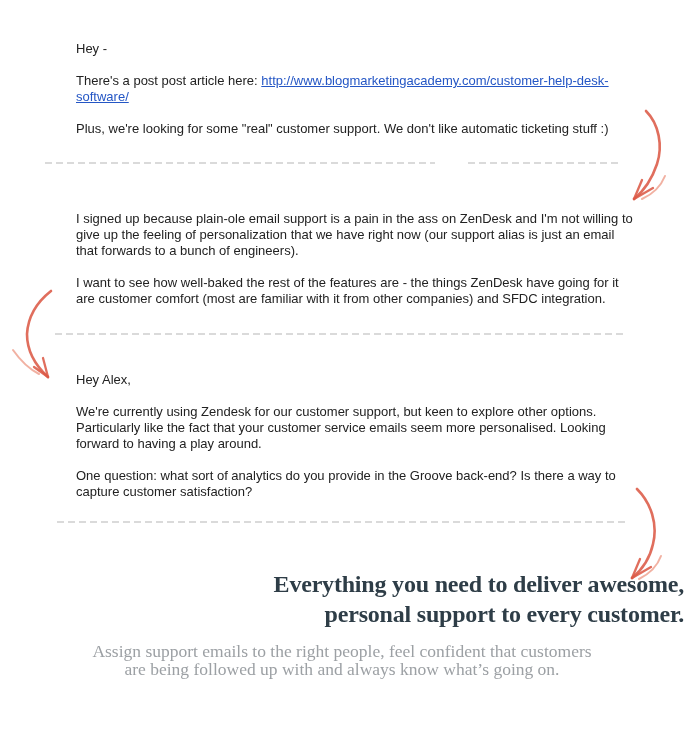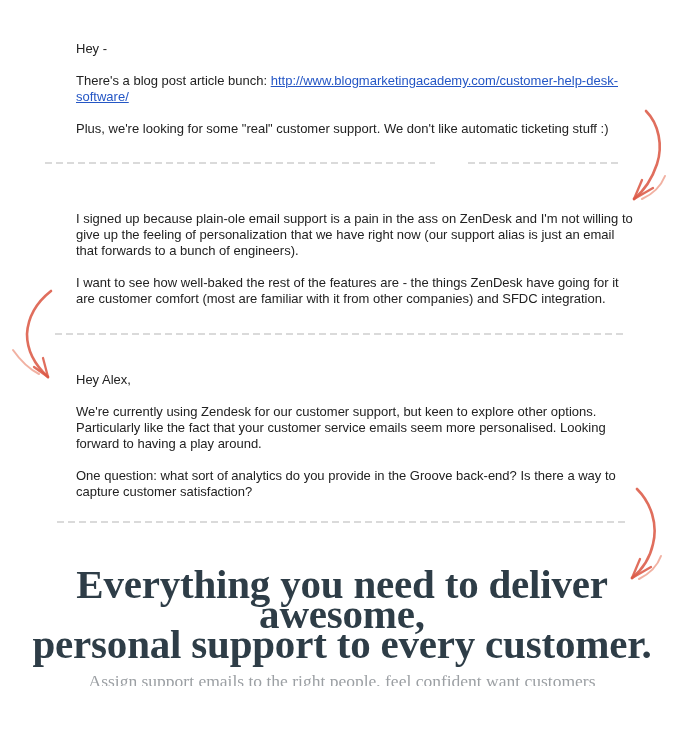--- a/index.html
+++ b/index.html
@@ -22,37 +22,37 @@
     position:absolute;top:0;height:1.5px;display:block;
     background:repeating-linear-gradient(90deg,var(--c-divider,#dadada) 0 7px,transparent 7px 11px);
   }
   .arrow-layer{position:absolute;left:0;top:0;pointer-events:none}
   .arrow-main{fill:none;stroke:var(--c-arrow,#dc5a47);stroke-width:2.6;stroke-linecap:round;opacity:.88}
   .arrow-barb{fill:none;stroke:var(--c-arrow,#dc5a47);stroke-width:2.3;stroke-linecap:round;opacity:.88}
   .arrow-flick{fill:none;stroke:var(--c-arrow-light,#f0a898);stroke-width:2;stroke-linecap:round;opacity:.9}
   .hero{position:absolute;left:0;top:569px;width:684px;text-align:center}
   .hero h1{
     font-family:"Liberation Serif",serif;font-weight:bold;
-    font-size:41px;line-height:30px;letter-spacing:-0.2px;
-    color:var(--c-heading,#2e3d47);white-space:pre-line;
+    font-size:24px;line-height:30px;letter-spacing:-0.2px;
+    color:var(--c-heading,#2e3d47);white-space:pre-line;text-align:right;
   }
   .hero .sub{
     margin-top:13px;font-family:"Liberation Serif",serif;
     font-size:17.5px;line-height:18px;color:var(--c-subtitle,#9ca0a4);
     white-space:pre-line;
   }
 </style>
 </head>
 <body>
 
 <div class="page">
 
   <section class="email" style="top:41px">
     <p>Hey -</p>
-    <p><span>There's a blog post article bunch: </span><a class="link" href="#">http://www.blogmarketingacademy.com/customer-help-desk-
+    <p><span>There's a post post article here: </span><a class="link" href="#">http://www.blogmarketingacademy.com/customer-help-desk-
 software/</a></p>
     <p>Plus, we're looking for some "real" customer support. We don't like automatic ticketing stuff :)</p>
   </section>
 
   <div class="divider" style="top:162px">
     <span class="seg" style="left:45px;width:390px"></span>
     <span class="seg" style="left:468px;width:154px"></span>
   </div>
 
   <section class="email" style="top:211px">
@@ -97,17 +97,17 @@
       <path class="arrow-main" d="M 637,489 C 651,503 658,524 653,544 C 650,558 643,569 632,578"></path>
       <path class="arrow-barb" d="M 632,578 L 640,559"></path>
       <path class="arrow-barb" d="M 632,578 L 651,567"></path>
       <path class="arrow-flick" d="M 661,556 C 657,567 649,574 639,579"></path>
     </g>
   </svg>
 
   <section class="hero">
     <h1>Everything you need to deliver awesome,
 personal support to every customer.</h1>
-    <p class="sub">Assign support emails to the right people, feel confident want customers
+    <p class="sub">Assign support emails to the right people, feel confident that customers
 are being followed up with and always know what’s going on.</p>
   </section>
 
 </div>
 
 </body></html>

